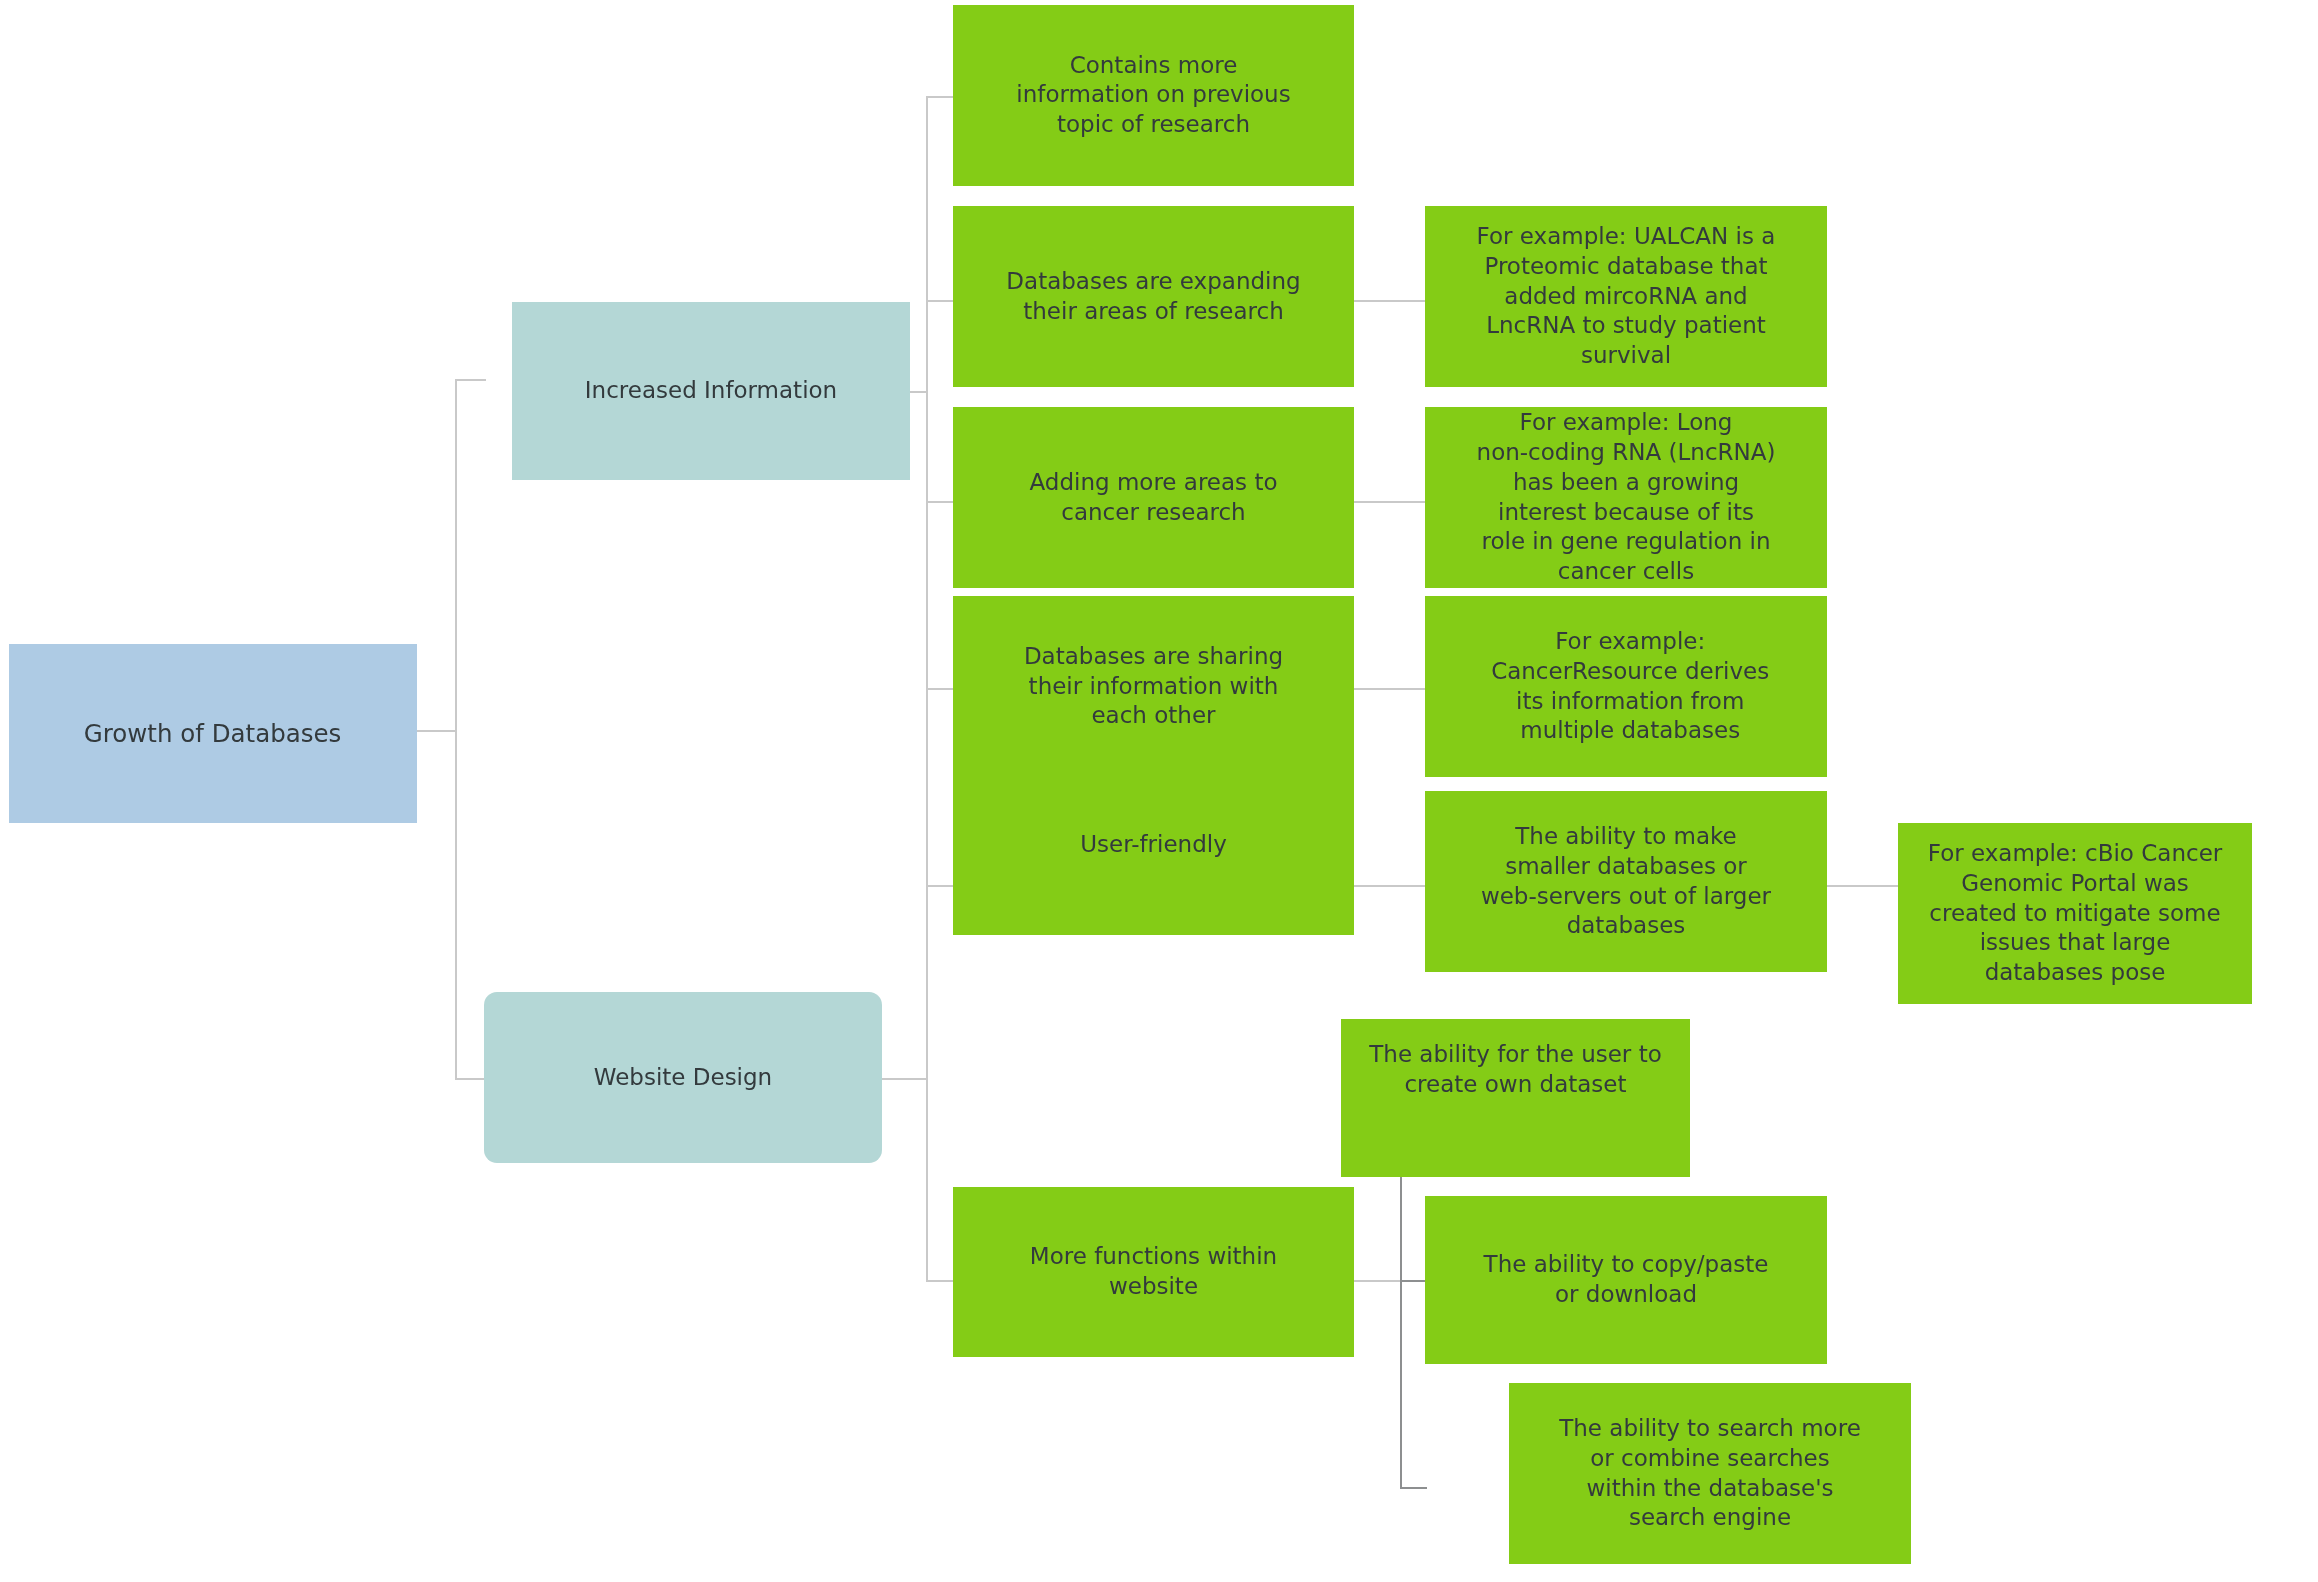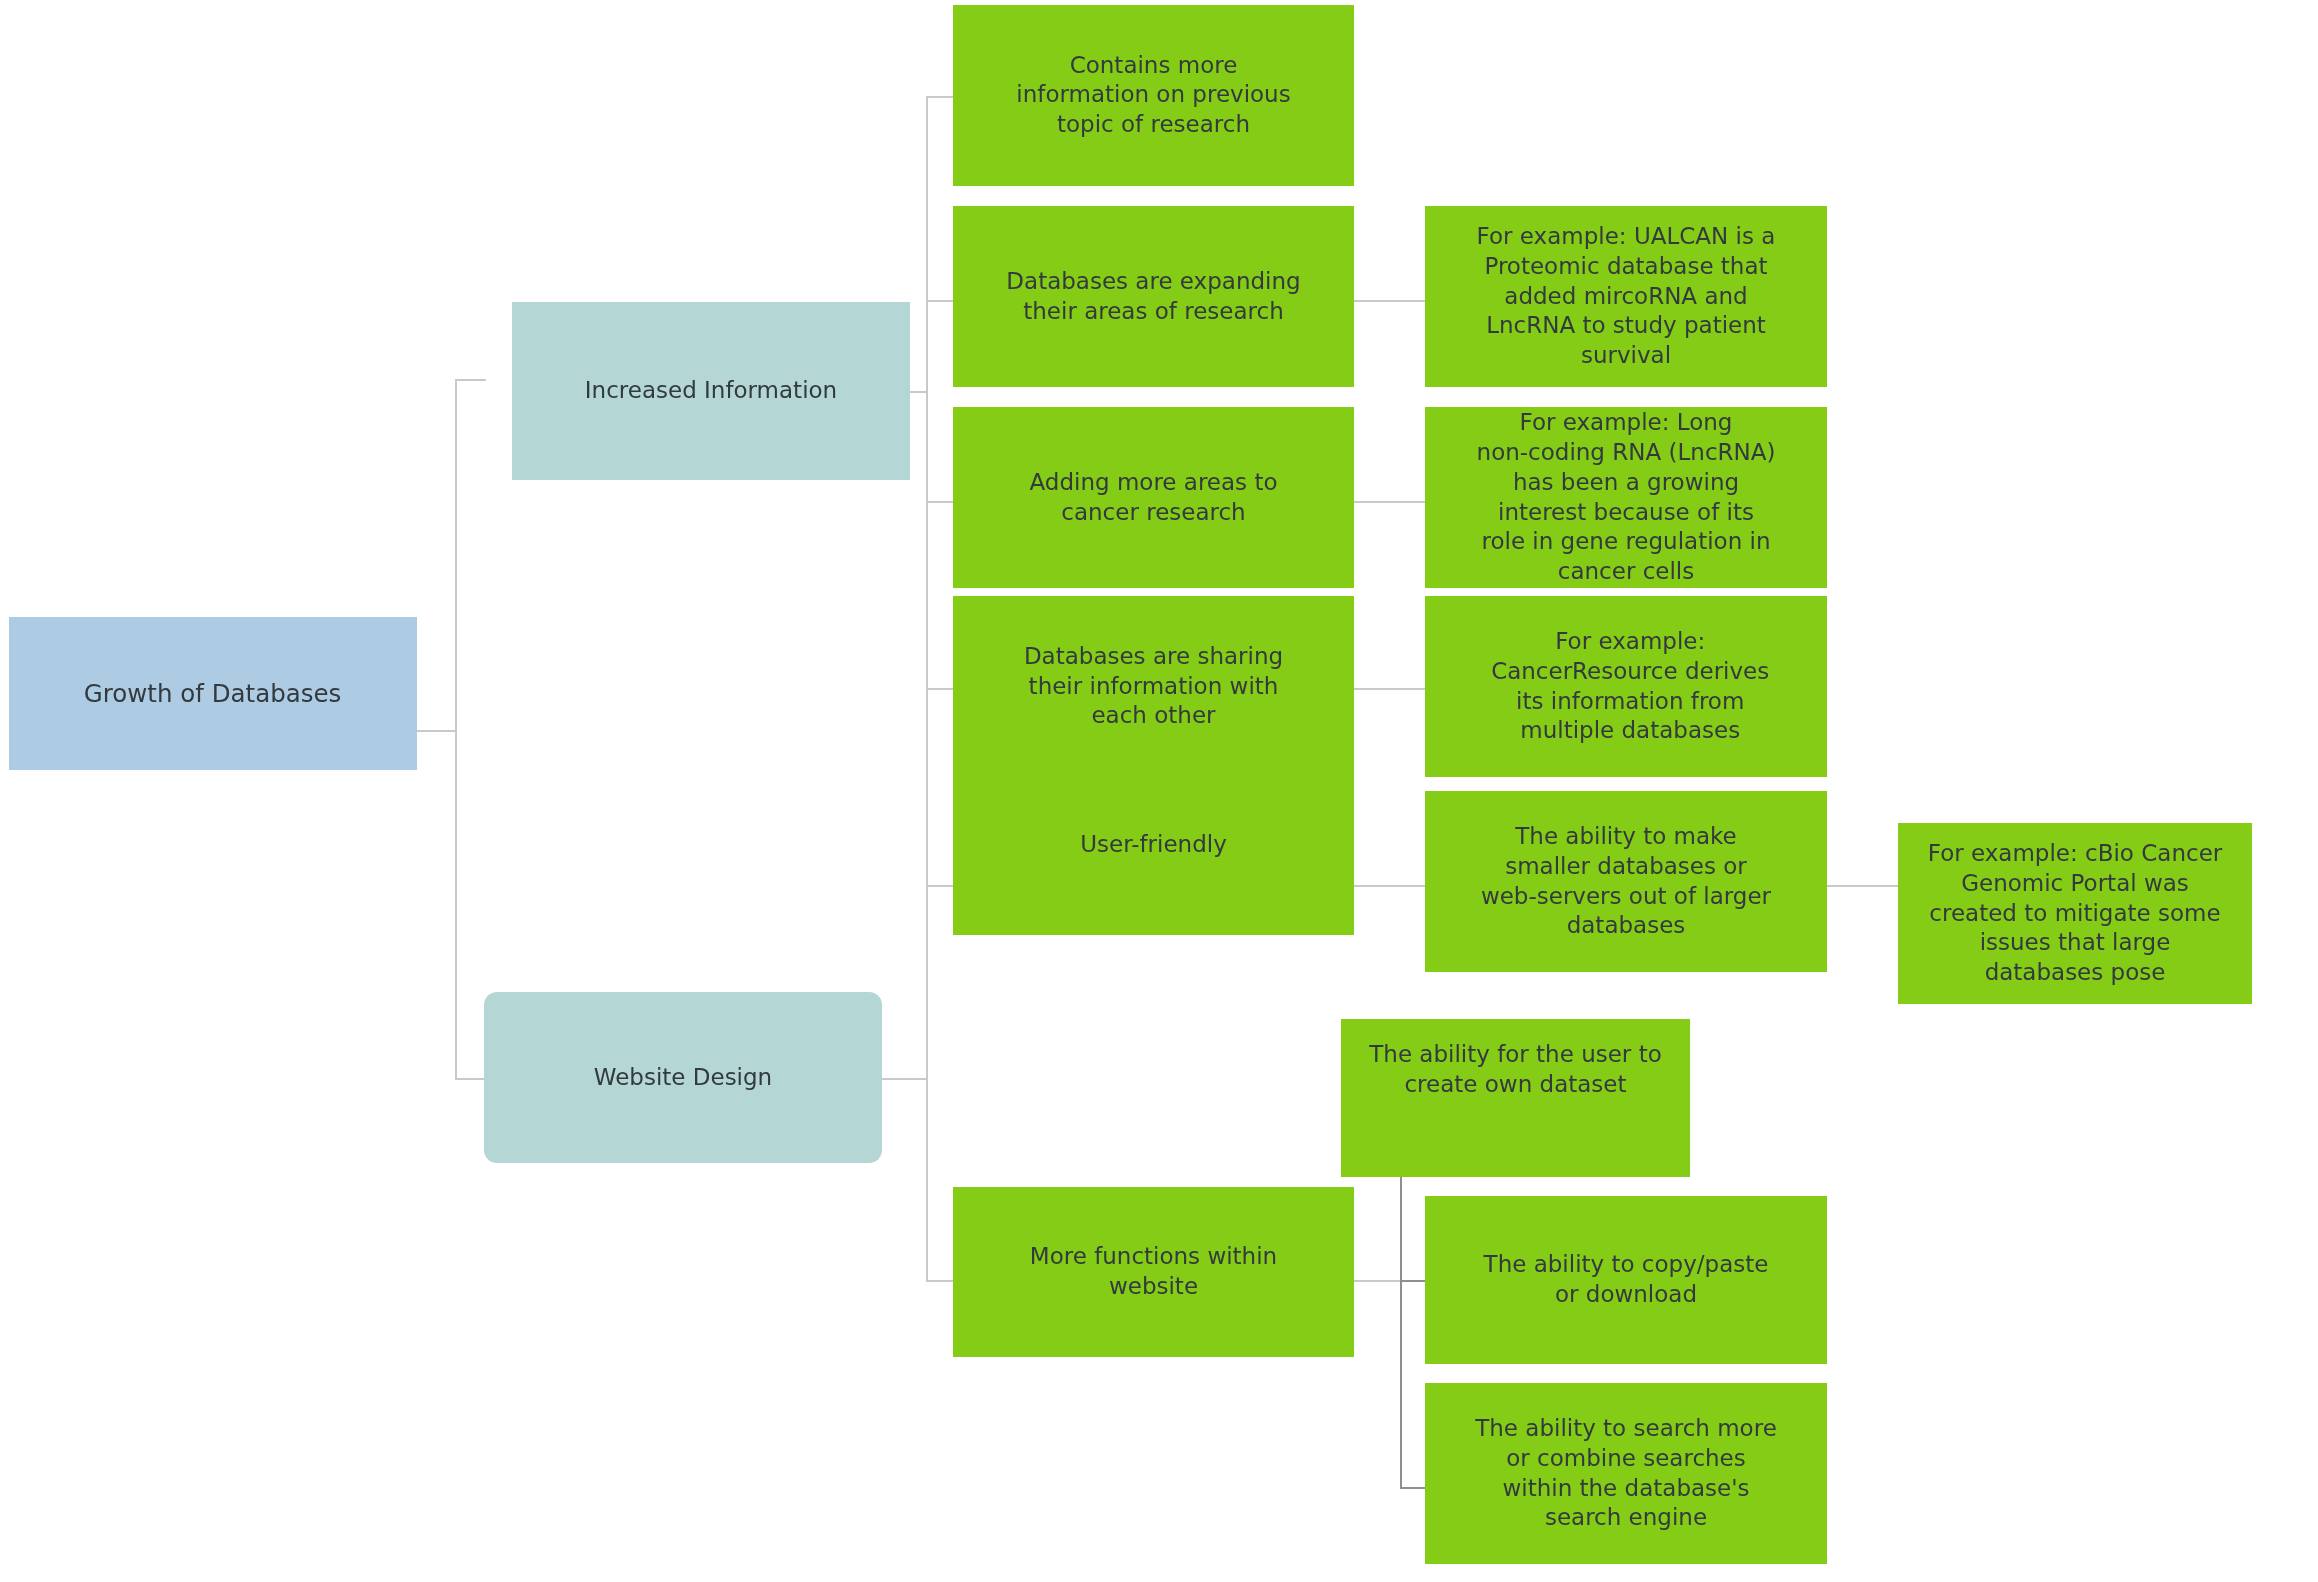--- a/index.html
+++ b/index.html
@@ -80,21 +80,21 @@
 
   <div class="conn h" style="left:1353px; top:885px; width:74px;"></div>
   <div class="conn h" style="left:1825px; top:885px; width:74px;"></div>
 
   <div class="conn h" style="left:1353px; top:1280px; width:49px;"></div>
   <div class="conn v dark" style="left:1400px; top:1081px; height:407px;"></div>
   <div class="conn h dark" style="left:1400px; top:1081px; width:27px;"></div>
   <div class="conn h dark" style="left:1400px; top:1280px; width:27px;"></div>
   <div class="conn h dark" style="left:1400px; top:1487px; width:27px;"></div>
 
-  <div class="node lvl-root" style="left:8.6px; top:617px; width:408px; height:153px;">Growth of Databases</div>
+  <div class="node lvl-root" style="left:8.6px; top:644px; width:408px; height:179px;">Growth of Databases</div>
 
   <div class="node lvl-2" style="left:484px; top:302px; width:398px; height:178px;margin-left:28px;">Increased Information</div>
 
   <div class="node lvl-2" style="left:484px; top:992px; width:398px; height:171px;border-radius:13px;">Website Design</div>
 
   <div class="node lvl-3" style="left:953px; top:4.9px; width:401px; height:181px;">Contains more
 information on previous
 topic of research</div>
 
   <div class="node lvl-3" style="left:953px; top:206px; width:401px; height:181px;">Databases are expanding
@@ -140,19 +140,19 @@
 created to mitigate some
 issues that large
 databases pose</div>
 
   <div class="node lvl-4 align-top" style="left:1341px; top:1019px; width:349px; height:158px;">The ability for the user to
 create own dataset</div>
 
   <div class="node lvl-4" style="left:1425px; top:1196px; width:402px; height:168px;">The ability to copy/paste
 or download</div>
 
-  <div class="node lvl-4" style="left:1425px; top:1383px; width:402px; height:181px;">The ability to search more
+  <div class="node lvl-4" style="left:1509px; top:1383px; width:402px; height:181px;">The ability to search more
 or combine searches
 within the database's
 search engine</div>
 
 </div>
 
 
 </body></html>

